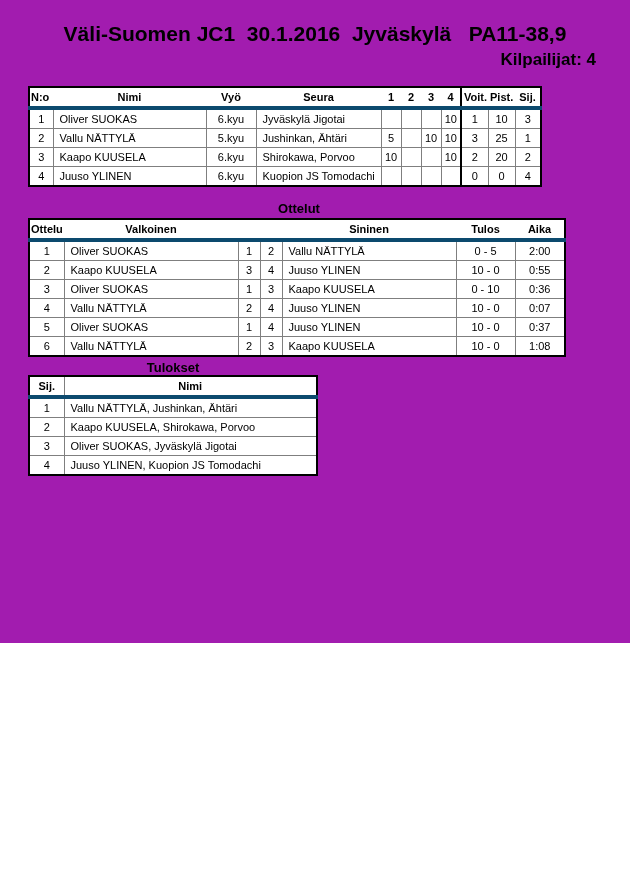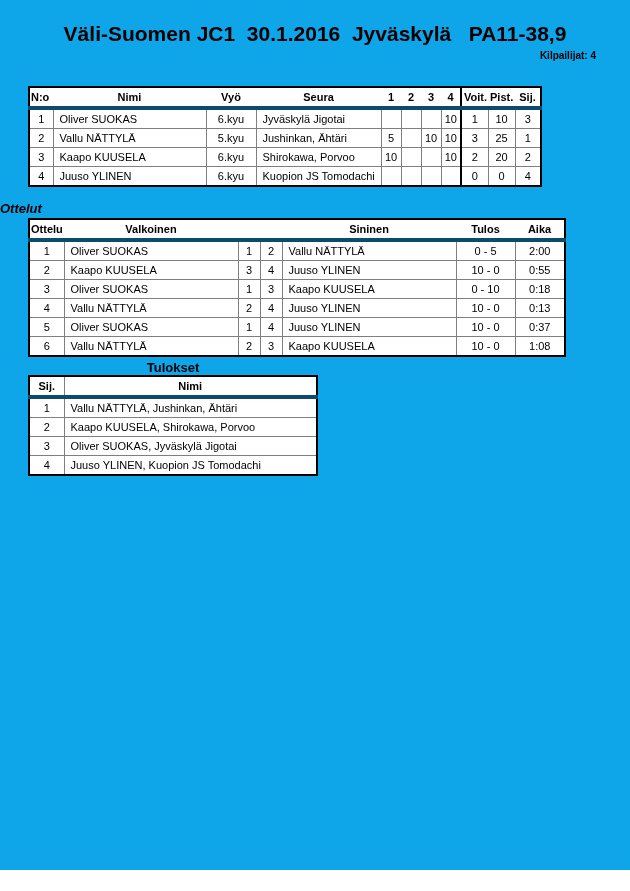--- a/index.html
+++ b/index.html
@@ -1,46 +1,46 @@
 <!DOCTYPE html>
 <html><head>
 <meta charset="utf-8">
 <style>
   html, body { margin: 0; padding: 0; background: #fff; }
   .page {
     position: relative;
     width: 630px;
-    height: 870px;
-    background: #0ea5e9;
+    height: 643px;
+    background: #a21caf;
     font-family: "Liberation Sans", sans-serif;
     color: #000;
     overflow: hidden;
   }
   .doc-title {
     position: absolute;
     top: 22px; left: 0; width: 630px;
     text-align: center;
     font-size: 21px;
     font-weight: bold;
     white-space: pre;
   }
   .count-label {
     position: absolute;
     top: 50px; left: 0; width: 596px;
     text-align: right;
-    font-size: 10px;
+    font-size: 17px;
     font-weight: bold;
   }
   .section-heading {
     position: absolute;
     font-size: 13px;
     font-weight: bold;
   }
   #h-competitors { top: 67px;  left: 0; width: 496px; text-align: center; margin-top: 28px; }
-  #h-matches     { top: 201px; left: 0; width: 598px; text-align: left; font-style: italic; }
+  #h-matches     { top: 201px; left: 0; width: 598px; text-align: center; }
   #h-results     { top: 360px; left: 0; width: 346px; text-align: center; }
 
   table {
     position: absolute;
     border-collapse: collapse;
     table-layout: fixed;
     font-size: 11px;
     line-height: 13px;
     background: #fff;
     border: 2px solid #000;
@@ -207,30 +207,30 @@
       <td>10 - 0</td>
       <td>0:55</td>
     </tr>
     <tr>
       <td>3</td>
       <td class="name">Oliver SUOKAS</td>
       <td>1</td>
       <td>3</td>
       <td class="name">Kaapo KUUSELA</td>
       <td>0 - 10</td>
-      <td>0:18</td>
-    </tr>
-    <tr>
-      <td>4</td>
-      <td class="name">Vallu NÄTTYLÄ</td>
-      <td>2</td>
-      <td>4</td>
-      <td class="name">Juuso YLINEN</td>
-      <td>10 - 0</td>
-      <td>0:13</td>
+      <td>0:36</td>
+    </tr>
+    <tr>
+      <td>4</td>
+      <td class="name">Vallu NÄTTYLÄ</td>
+      <td>2</td>
+      <td>4</td>
+      <td class="name">Juuso YLINEN</td>
+      <td>10 - 0</td>
+      <td>0:07</td>
     </tr>
     <tr>
       <td>5</td>
       <td class="name">Oliver SUOKAS</td>
       <td>1</td>
       <td>4</td>
       <td class="name">Juuso YLINEN</td>
       <td>10 - 0</td>
       <td>0:37</td>
     </tr>

